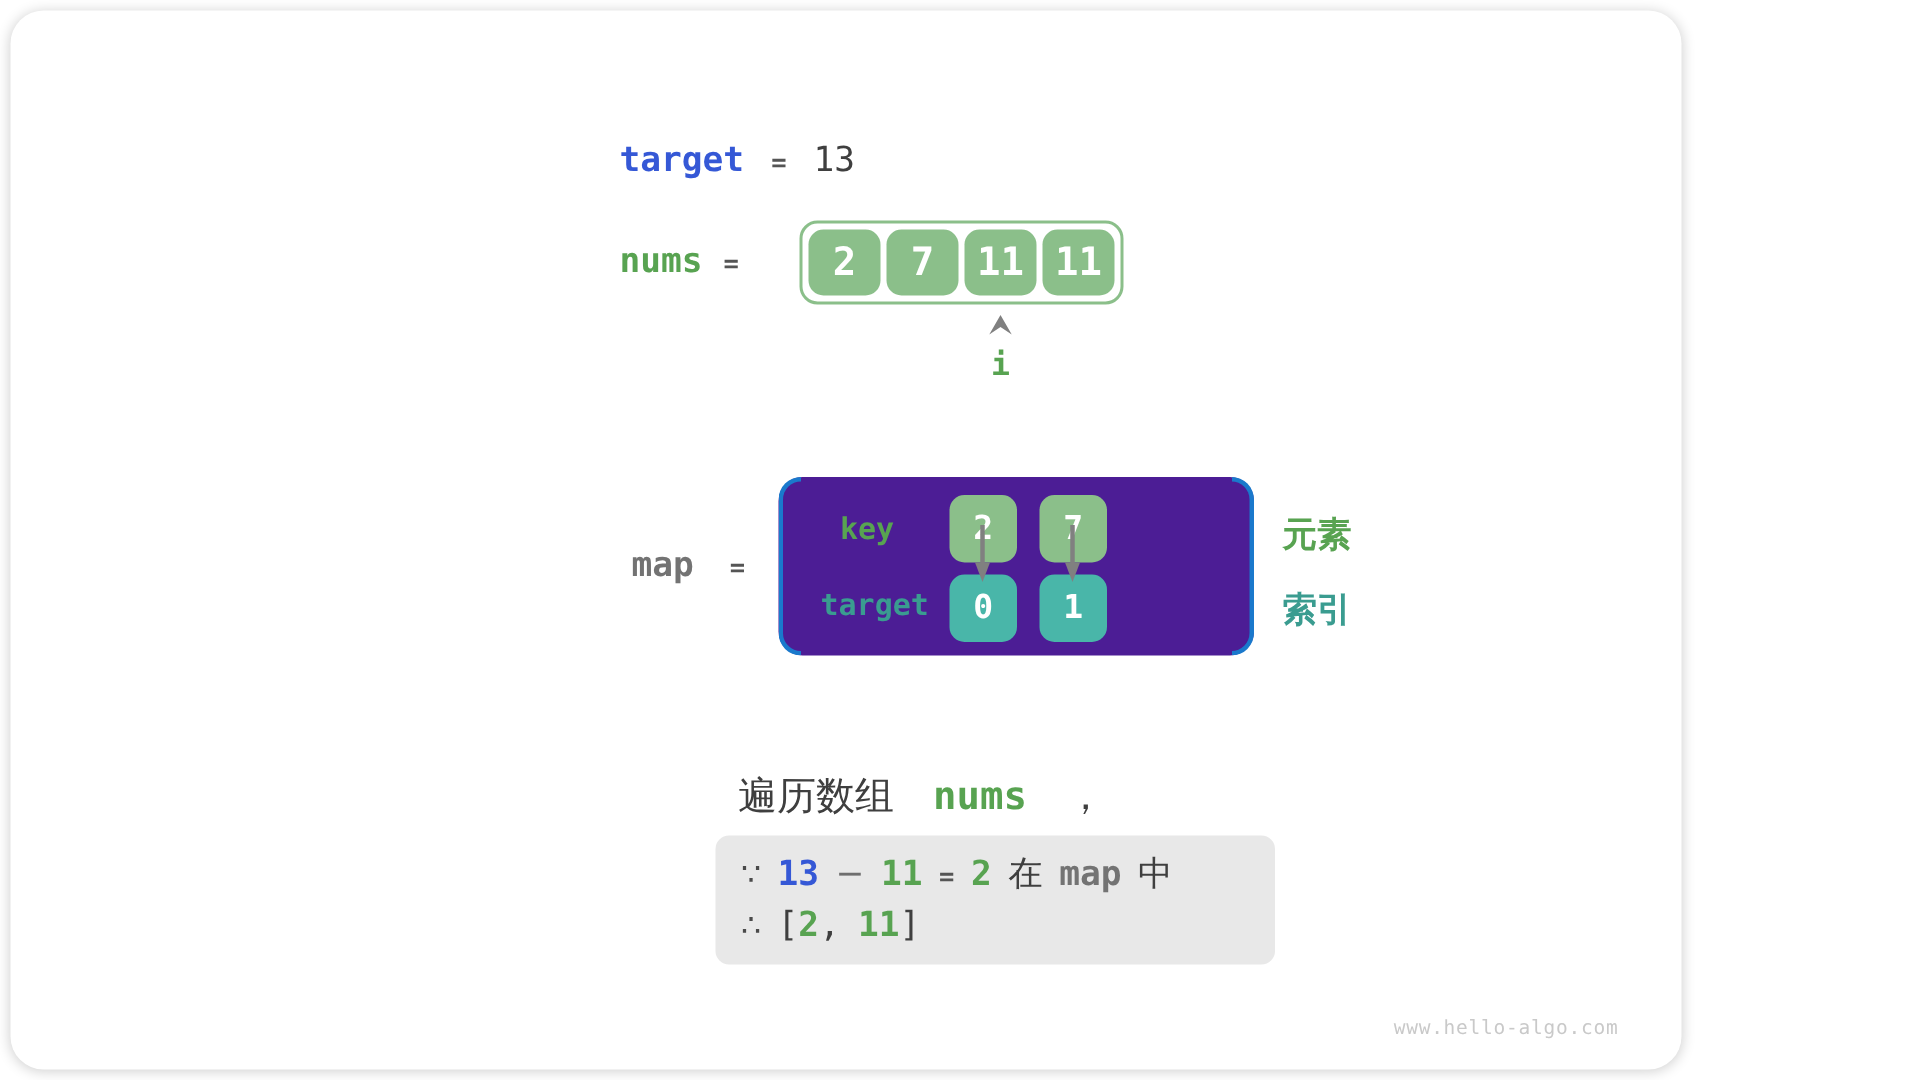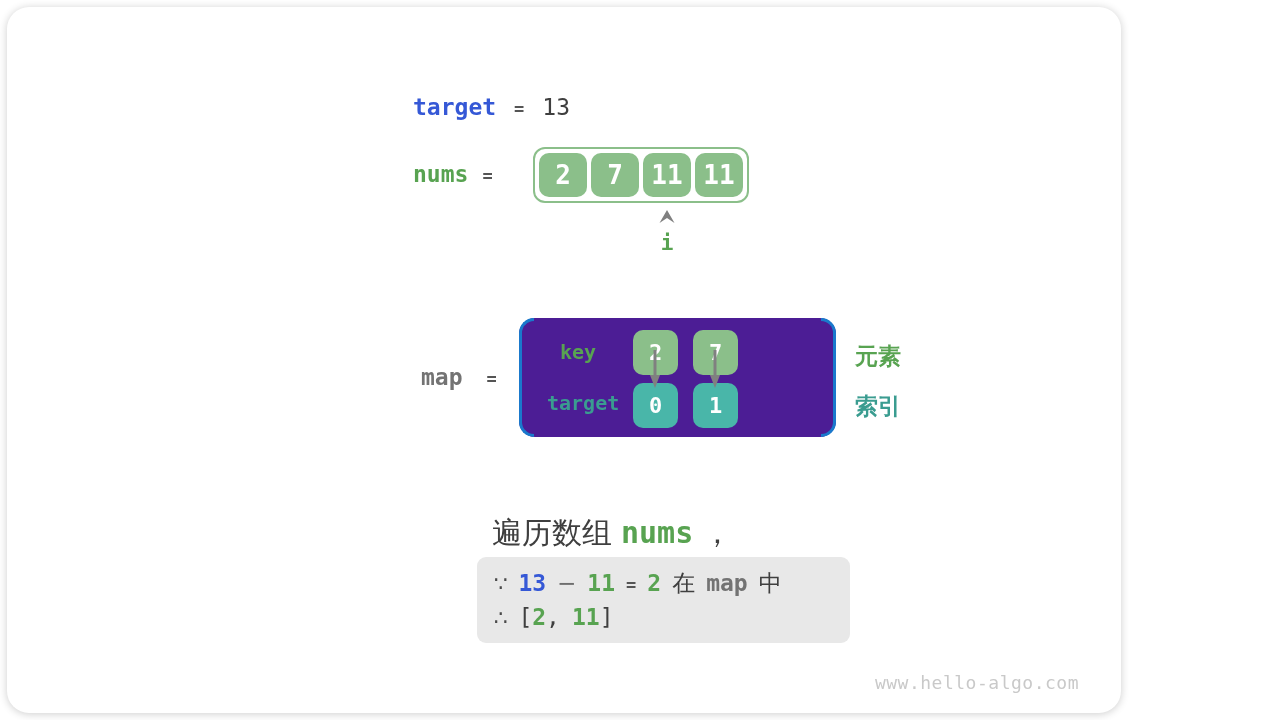--- a/index.html
+++ b/index.html
@@ -125,22 +125,22 @@
   .kv-arrow { position: absolute; top: 32px; }
   .kv-arrow.a0 { left: 129px; }
   .kv-arrow.a1 { left: 189px; }
   .side-label { font-size: 23px; font-weight: bold; }
   .side-element { left: 855px; top: 341px; }
   .side-index   { left: 855px; top: 391px; font-family: Liberation Serif, serif; }
 
   
   .caption {
     left: 492px; top: 513px;
-    display: flex; align-items: baseline; gap: 9px;
-    font-size: 30px;
+    display: flex; align-items: baseline; gap: 26px;
+    font-size: 26px;
   }
   .conclusion-box {
     left: 477px; top: 557px;
     width: 373px; height: 86px;
     background: #e8e8e8;
     border-radius: 9px;
     box-sizing: border-box;
     padding: 9px 0 0 17px;
   }
   .concl-line {
@@ -149,21 +149,21 @@
     height: 34px;
     line-height: 34px;
   }
   .therefore-sym { font-size: 21px; color: #4a4a4a; }
   .tight { display: flex; align-items: baseline; }
   .gap12 { margin-left: 12px; }
 
   .watermark {
     right: 49px; bottom: 27px;
     font-family: "DejaVu Sans Mono", "Liberation Mono", monospace;
-    font-size: 18px;
+    font-size: 13px;
     color: #c9c9c9;
     letter-spacing: 0.5px;
   }
 </style>
 </head>
 <body>
 
 <div class="canvas">
   <div class="card"></div>
 

